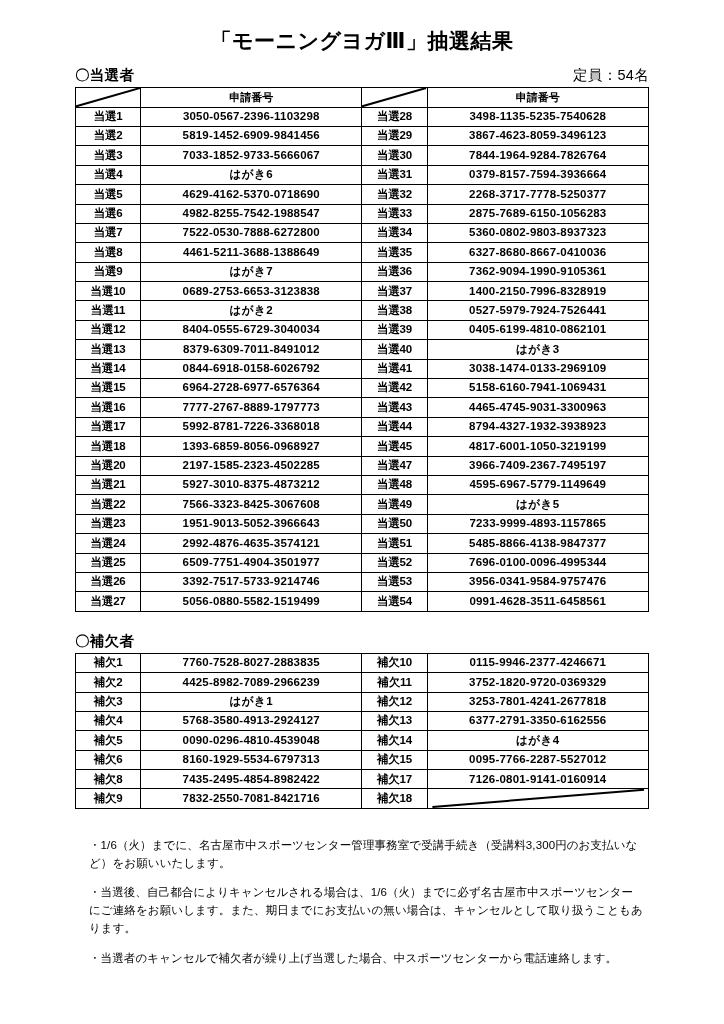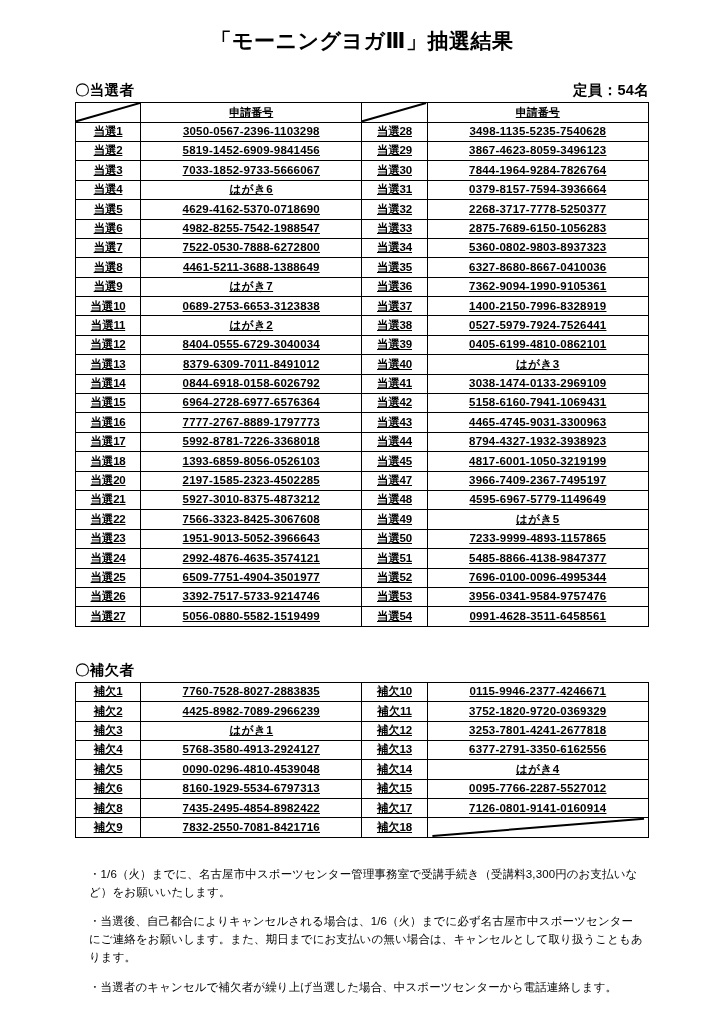--- a/index.html
+++ b/index.html
@@ -31,44 +31,43 @@
     letter-spacing: 0.5px;
     padding-top: 28px;
     line-height: 1.2;
   }
 
   
   .section-head {
     display: flex;
     align-items: flex-end;
     justify-content: space-between;
-    margin-top: 28px;
+    margin-top: 13px;
     margin-bottom: 2px;
   }
   .section-head.second {
-    margin-top: 34px;
+    margin-top: 20px;
     align-items: flex-end;
   }
   .section-title {
     font-size: 14.5px;
     font-weight: bold;
     letter-spacing: 0.3px;
   }
   .capacity {
     font-size: 14.5px;
-    font-weight: bold;
+    font-weight: normal;
     letter-spacing: 0.3px;
   }
 
   
   table.grid {
     border-collapse: collapse;
     width: 100%;
     table-layout: fixed;
-    text-decoration: underline;
   }
   table.grid td, table.grid th {
     border: 1px solid #000000;
     height: 18.4px;
     font-size: 11.5px;
     font-weight: bold;
     text-align: center;
     vertical-align: middle;
     padding: 0;
     line-height: 1;
@@ -256,21 +255,21 @@
           <td class="num">4465-4745-9031-3300963</td>
         </tr>
         <tr>
           <td class="label">当選17</td>
           <td class="num">5992-8781-7226-3368018</td>
           <td class="label">当選44</td>
           <td class="num">8794-4327-1932-3938923</td>
         </tr>
         <tr>
           <td class="label">当選18</td>
-          <td class="num">1393-6859-8056-0526103</td>
+          <td class="num">1393-6859-8056-0968927</td>
           <td class="label">当選45</td>
           <td class="num">4817-6001-1050-3219199</td>
         </tr>
         <tr>
           <td class="label">当選20</td>
           <td class="num">2197-1585-2323-4502285</td>
           <td class="label">当選47</td>
           <td class="num">3966-7409-2367-7495197</td>
         </tr>
         <tr>

